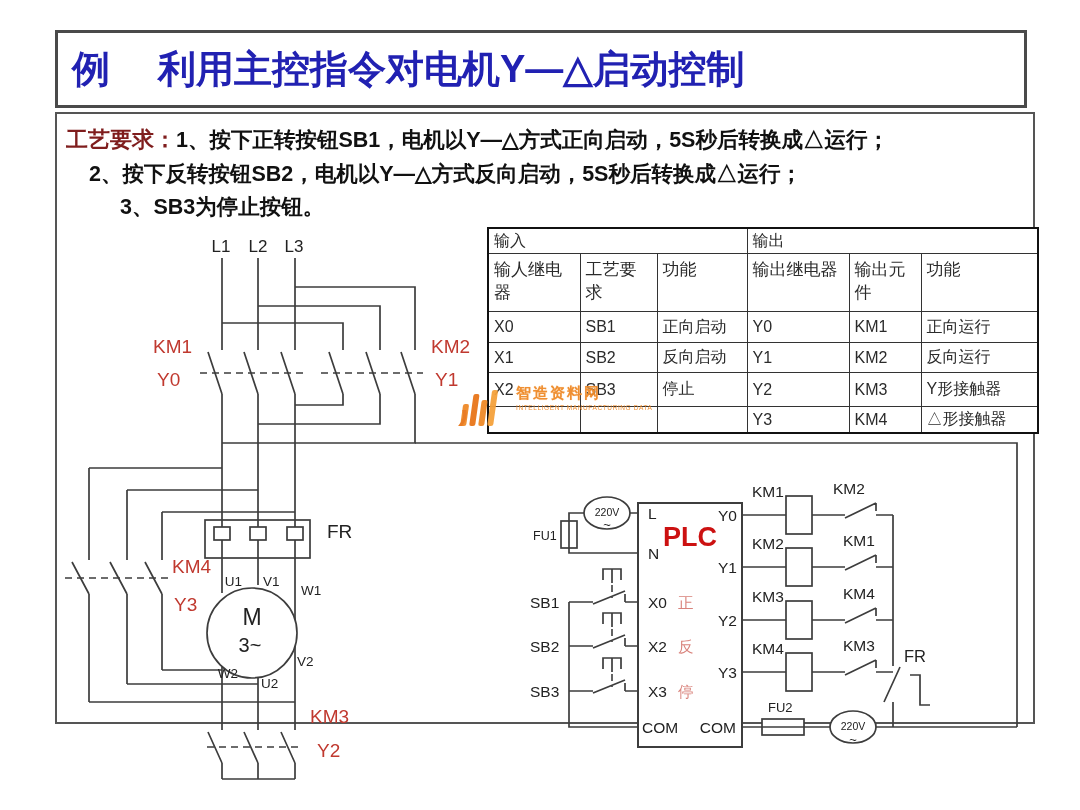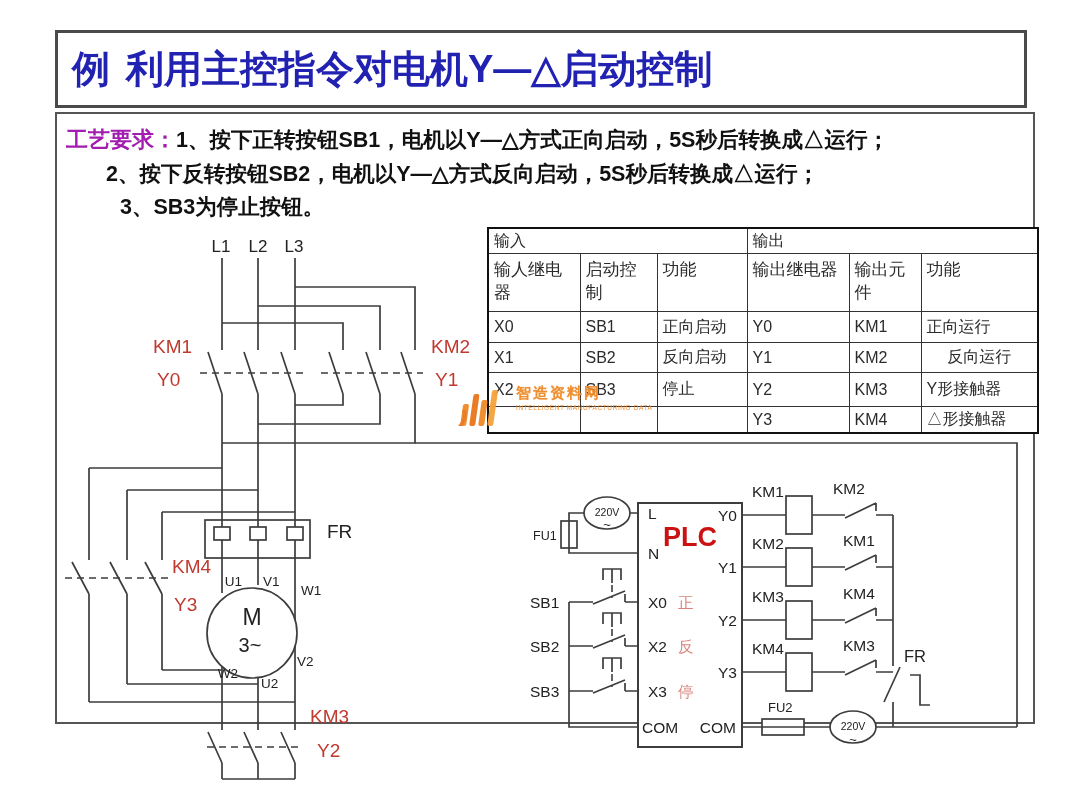--- a/index.html
+++ b/index.html
@@ -3,24 +3,24 @@
 <meta charset="utf-8">
 <style>
   html,body{margin:0;padding:0;background:#ffffff;}
   #stage{position:relative;width:1080px;height:810px;background:#ffffff;overflow:hidden;
          font-family:"Liberation Sans", sans-serif;}
   .box{position:absolute;background:#ffffff;}
   #title-box{left:55px;top:30px;width:966px;height:72px;border:3px solid #4a4a4a;
              display:flex;align-items:center;}
   #title-box .t{color:#2121b2;font-size:38px;font-weight:bold;white-space:nowrap;}
   #title-prefix{margin-left:14px;}
-  #title-main{margin-left:16px;text-align:center;}
+  #title-main{margin-left:48px;text-align:center;}
   #content-box{left:55px;top:112px;width:976px;height:608px;border:2px solid #555;}
   .req-line{position:absolute;font-size:21.5px;font-weight:600;color:#111;white-space:nowrap;}
-  #req-label{color:#a21caf;font-size:22px;font-weight:bold;}
+  #req-label{color:#7f1d1d;font-size:22px;font-weight:bold;}
   
   #io-table{position:absolute;left:487px;top:227px;border-collapse:collapse;table-layout:fixed;
             background:#fff;z-index:3;}
   #io-table td{border:1.5px solid #333;color:#2b2b2b;padding:0 5px;overflow:hidden;
                vertical-align:middle;}
   #io-table tr.group td{font-size:16px;height:24px;}
   #io-table tr.colhead td{font-size:17px;height:52px;vertical-align:top;padding-top:5px;line-height:1.35;}
   #io-table tr.data td{font-size:16px;}
   #io-table{border:2.5px solid #111;}
   
@@ -41,60 +41,60 @@
   <div id="title-box" class="box">
     <span id="title-prefix" class="t">例</span>
     <span id="title-main" class="t">利用主控指令对电机Y—△启动控制</span>
   </div>
 
   <div id="content-box" class="box"></div>
 
   <div class="req-line" style="left:66px;top:125px;">
     <span id="req-label">工艺要求：</span><span>1、按下正转按钮SB1，电机以Y—△方式正向启动，5S秒后转换成△运行；</span>
   </div>
-  <div class="req-line" style="left:106px;top:159px;">2、按下反转按钮SB2，电机以Y—△方式反向启动，5S秒后转换成△运行；</div>
+  <div class="req-line" style="left:89px;top:159px;">2、按下反转按钮SB2，电机以Y—△方式反向启动，5S秒后转换成△运行；</div>
   <div class="req-line" style="left:120px;top:192px;">3、SB3为停止按钮。</div>
 
   <table id="io-table">
     <colgroup>
       <col style="width:92px">
         <col style="width:77px">
         <col style="width:90px">
       <col style="width:102px">
         <col style="width:72px">
         <col style="width:117px">
     </colgroup>
     <tbody>
         <tr class="group">
           <td colspan="3">输入</td>
           <td colspan="3">输出</td>
         </tr>
         <tr class="colhead">
           <td>输人继电器</td>
-          <td>启动控制</td>
+          <td>工艺要求</td>
           <td>功能</td>
           <td>输出继电器</td>
           <td>输出元件</td>
           <td>功能</td>
         </tr>
         <tr class="data">
           <td style="height: 30px;">X0</td>
           <td style="height: 30px;">SB1</td>
           <td style="height: 30px; margin-top: 31px;">正向启动</td>
           <td style="height: 30px;">Y0</td>
           <td style="height: 30px;">KM1</td>
           <td style="height: 30px;">正向运行</td>
         </tr>
         <tr class="data">
           <td style="height: 29px;">X1</td>
           <td style="height: 29px;">SB2</td>
           <td style="height: 29px;">反向启动</td>
           <td style="height: 29px;">Y1</td>
           <td style="height: 29px;">KM2</td>
-          <td style="height: 29px; text-align: center;">反向运行</td>
+          <td style="height: 29px;">反向运行</td>
         </tr>
         <tr class="data">
           <td style="height: 33px;">X2</td>
           <td style="height: 33px;">SB3</td>
           <td style="height: 33px;">停止</td>
           <td style="height: 33px;">Y2</td>
           <td style="height: 33px;">KM3</td>
           <td style="height: 33px;">Y形接触器</td>
         </tr>
         <tr class="data">

